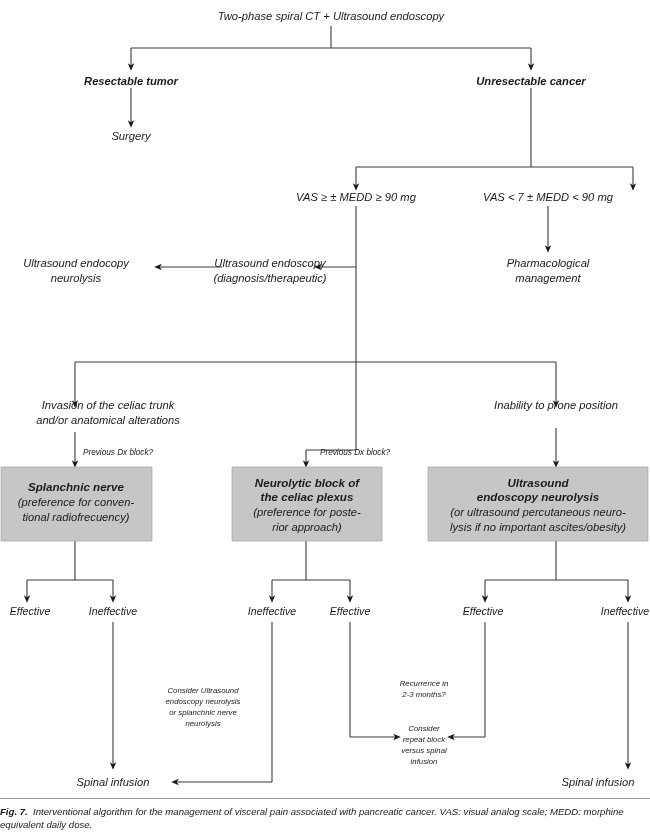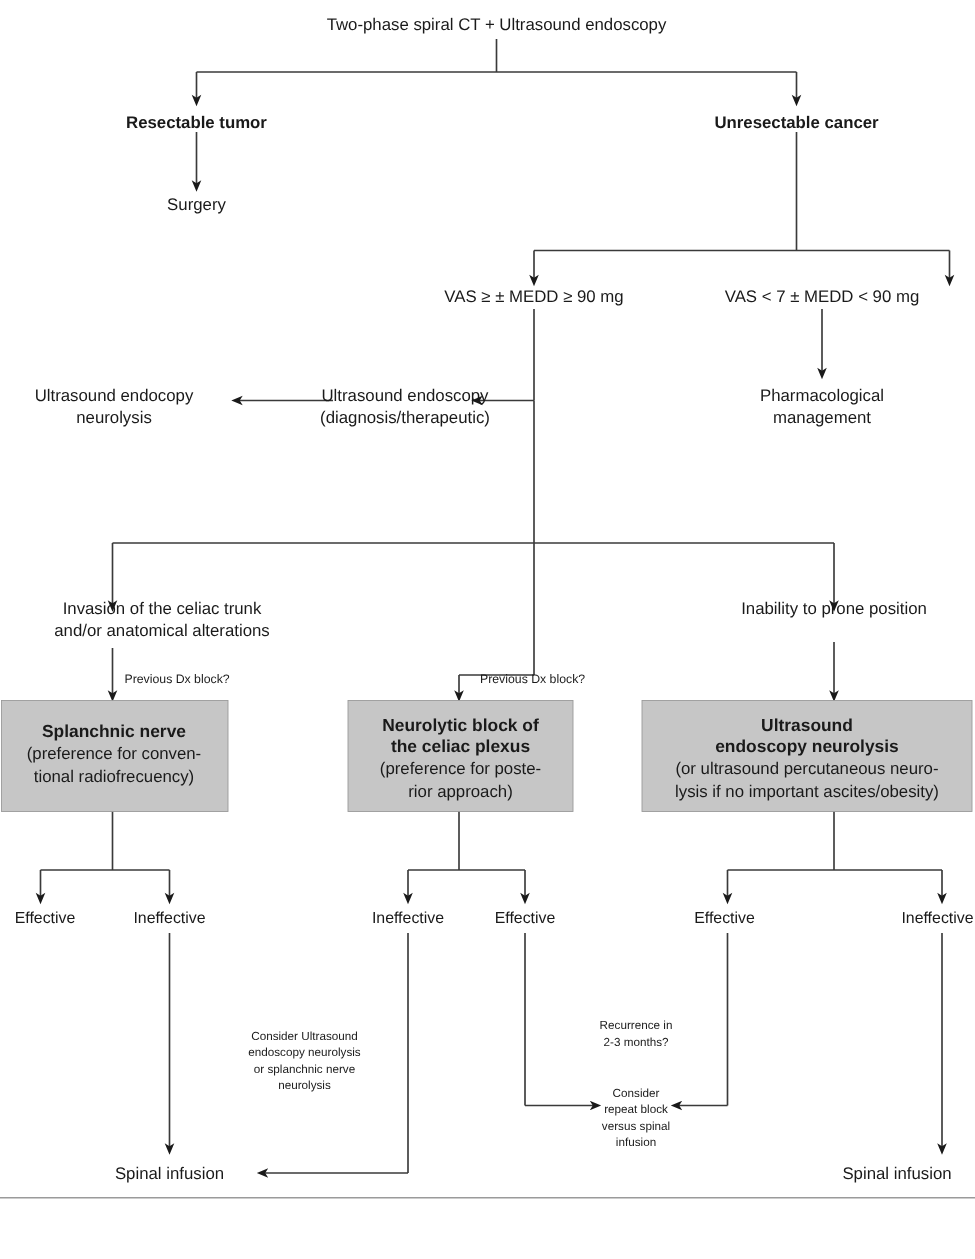--- a/index.html
+++ b/index.html
@@ -12,20 +12,21 @@
     height: 839px;
     font-family: "Liberation Sans", sans-serif;
     color: #1a1a1a;
     position: relative;
     overflow: hidden;
   }
   #figure-root {
     position: relative;
     width: 650px;
     height: 839px;
+    font-style: italic;
   }
   svg#flow {
     position: absolute;
     top: 0;
     left: 0;
     width: 650px;
     height: 839px;
   }
   svg#flow text {
     font-family: "Liberation Sans", sans-serif;
@@ -209,14 +210,18 @@
     <text class="t-tiny" x="424" y="742" text-anchor="middle">repeat block</text>
     <text class="t-tiny" x="424" y="753" text-anchor="middle">versus spinal</text>
     <text class="t-tiny" x="424" y="764" text-anchor="middle">infusion</text>
 
     <text class="t-node" x="113" y="786" text-anchor="middle">Spinal infusion</text>
     <text class="t-node" x="598" y="786" text-anchor="middle">Spinal infusion</text>
   </svg>
 
   <div class="caption-rule"></div>
 
+  <div class="caption">
+    <b>Fig. 7.</b>&nbsp;
+    <span>Interventional algorithm for the management of visceral pain associated with pancreatic cancer. VAS: visual analog scale; MEDD: morphine equivalent daily dose.</span>
+  </div>
 
 </div>
 
 </body></html>

